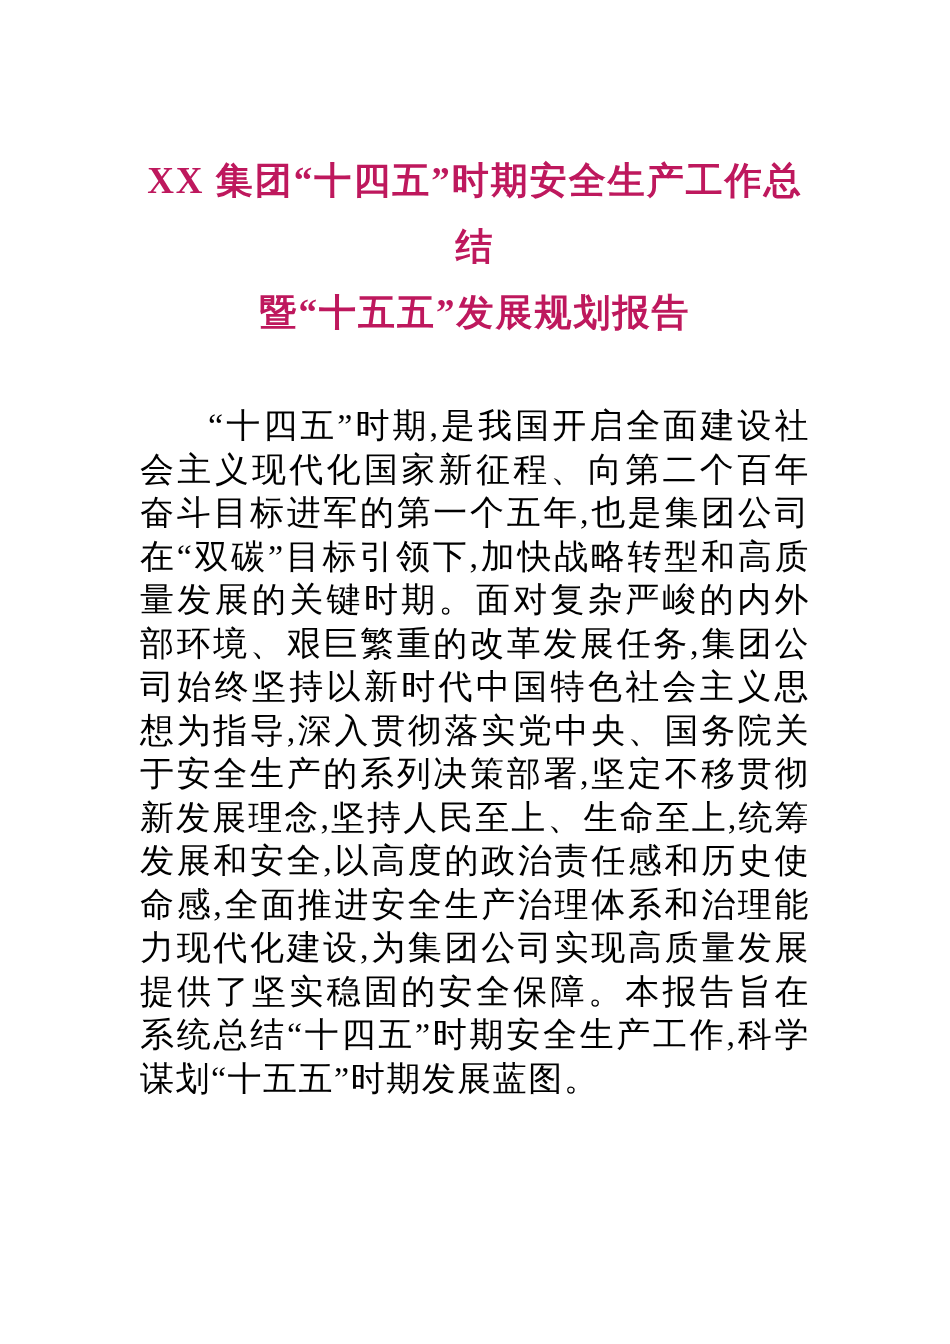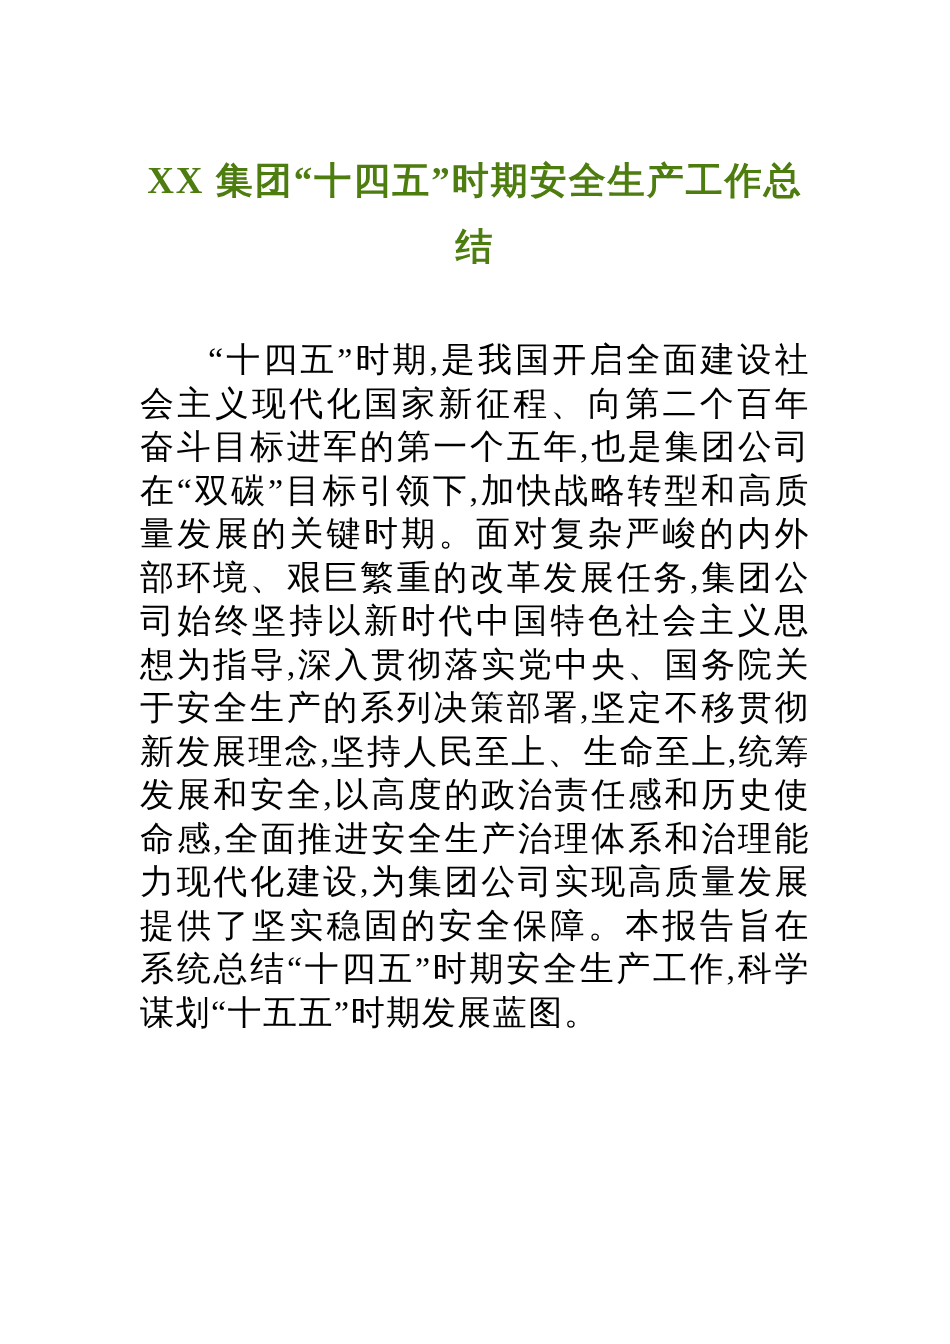--- a/index.html
+++ b/index.html
@@ -19,21 +19,21 @@
     }
 
     .doc-title {
       font-family: "Liberation Serif", "DejaVu Serif", serif;
       font-size: 37px;
       font-weight: 700;
       text-align: center;
       line-height: 66px;
       letter-spacing: 2px;
       margin-bottom: 58px;
-      color: #4d7c0f;
+      color: #be185d;
     }
 
     .doc-title .title-line {
       display: block;
     }
 
     .body-para {
       font-family: "Liberation Serif", "DejaVu Serif", serif;
       font-size: 34px;
       line-height: 43.5px;
@@ -56,19 +56,20 @@
       margin-bottom: 2px;
     }
   </style>
 </head>
 <body>
 
 <div class="page">
 
   <h1 class="doc-title">
     <span class="title-line">XX 集团“十四五”时期安全生产工作总结</span>
+    <span class="title-line">暨“十五五”发展规划报告</span>
   </h1>
 
   <p class="body-para">“十四五”时期,是我国开启全面建设社会主义现代化国家新征程、向第二个百年奋斗目标进军的第一个五年,也是集团公司在“双碳”目标引领下,加快战略转型和高质量发展的关键时期。面对复杂严峻的内外部环境、艰巨繁重的改革发展任务,集团公司始终坚持以新时代中国特色社会主义思想为指导,深入贯彻落实党中央、国务院关于安全生产的系列决策部署,坚定不移贯彻新发展理念,坚持人民至上、生命至上,统筹发展和安全,以高度的政治责任感和历史使命感,全面推进安全生产治理体系和治理能力现代化建设,为集团公司实现高质量发展提供了坚实稳固的安全保障。本报告旨在系统总结“十四五”时期安全生产工作,科学谋划“十五五”时期发展蓝图。</p>
 
 
 
 </div>
 
 </body></html>

